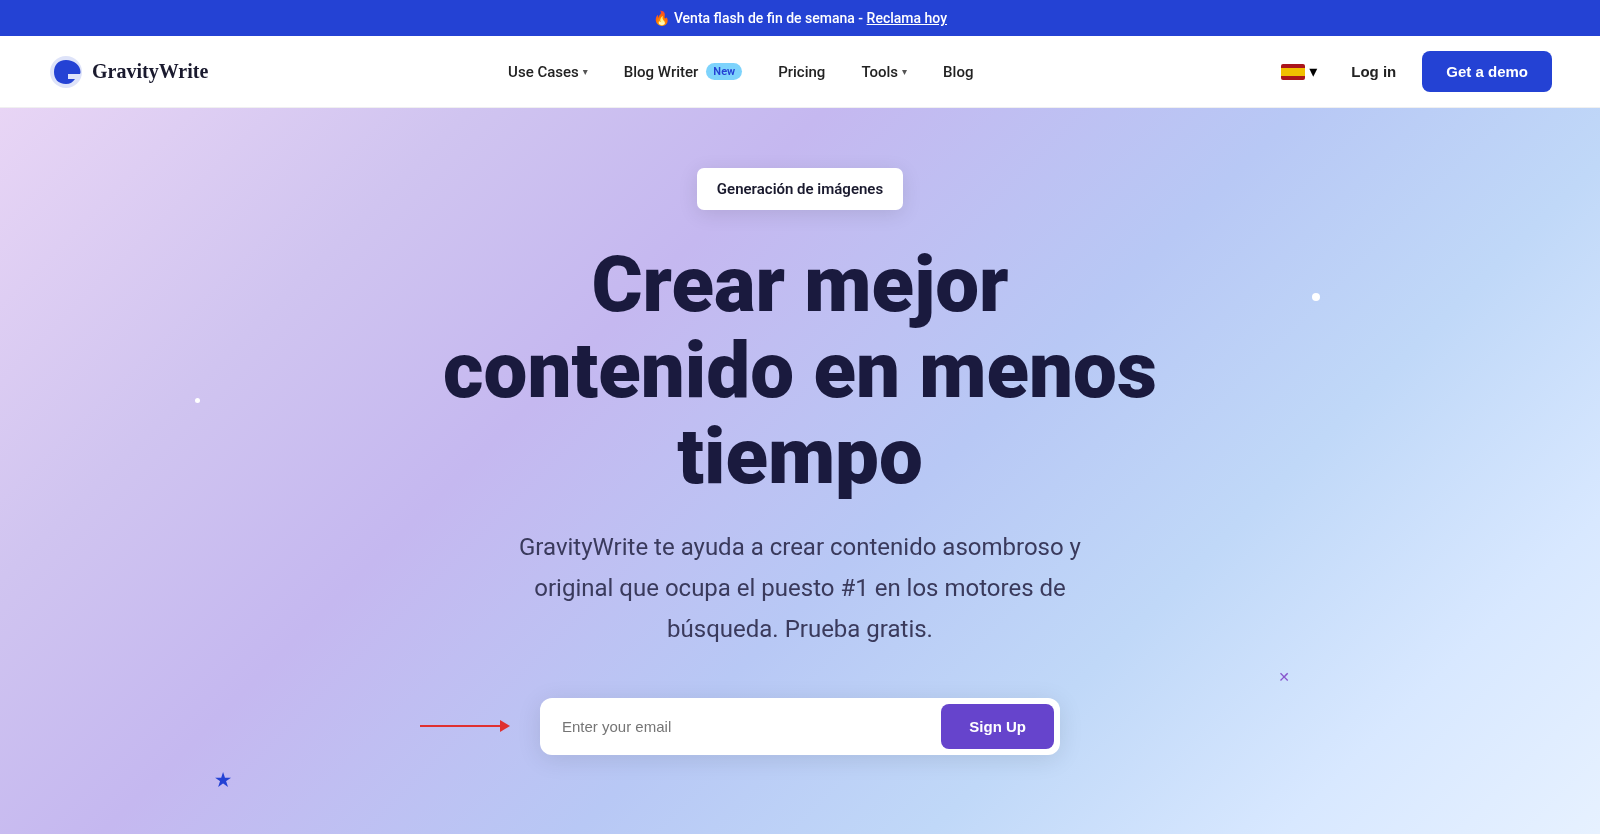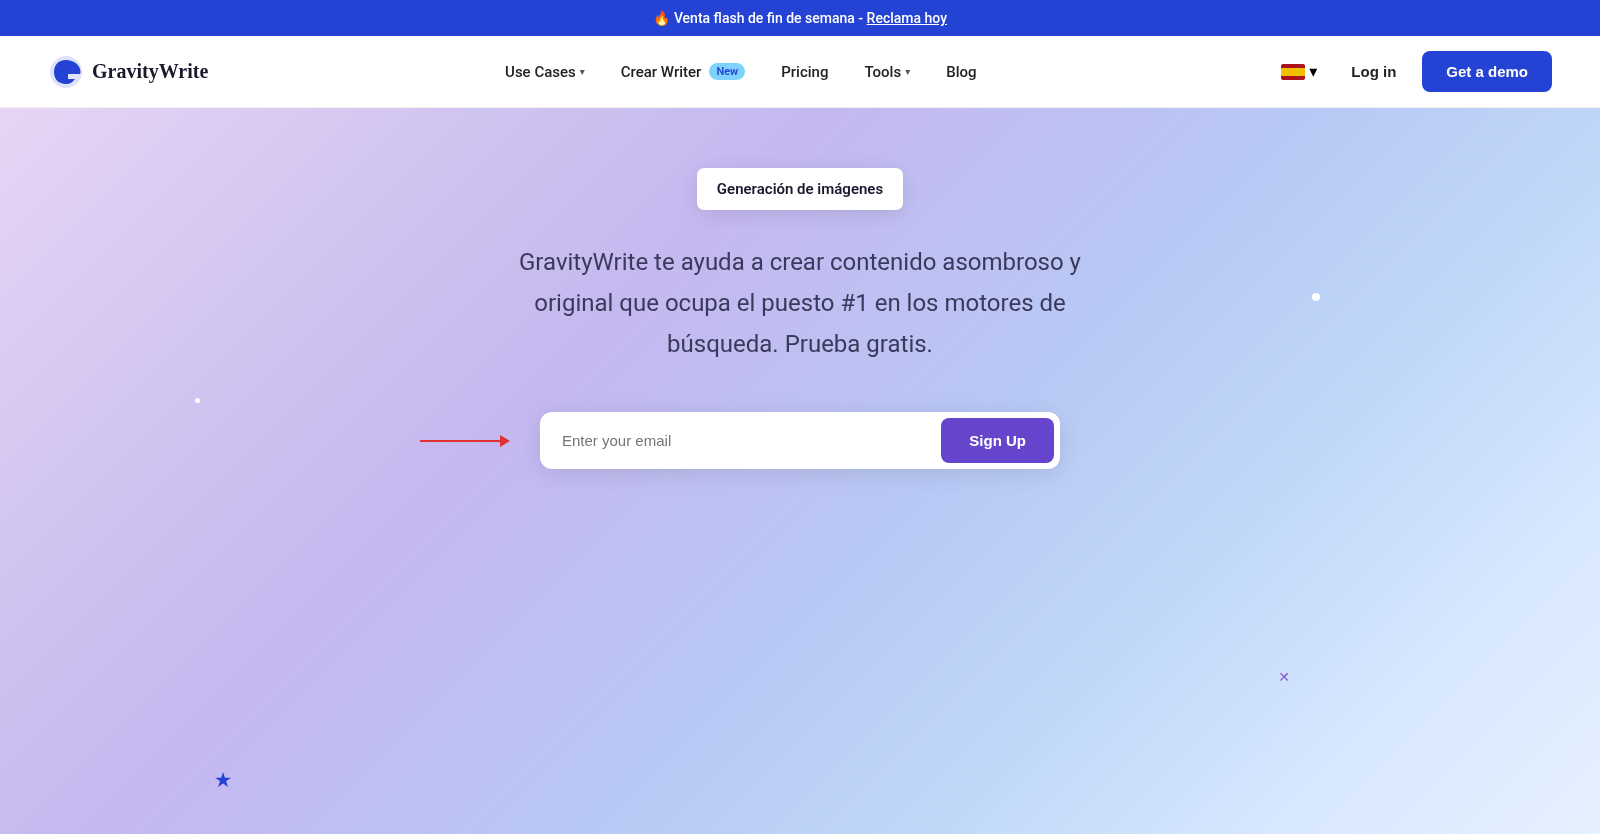--- a/index.html
+++ b/index.html
@@ -281,21 +281,21 @@
     </svg>
     <span class="nav-logo-text">GravityWrite</span>
   </a>
 
   <div class="nav-links">
     <a class="nav-link">
       <span>Use Cases</span>
       <span class="chevron">▾</span>
     </a>
     <a class="nav-link">
-      <span>Crear Writer</span>
+      <span>Blog Writer</span>
       <span class="new-badge">New</span>
     </a>
     <a class="nav-link">
       <span>Pricing</span>
     </a>
     <a class="nav-link">
       <span>Tools</span>
       <span class="chevron">▾</span>
     </a>
     <a class="nav-link">
@@ -317,20 +317,25 @@
 
   <div class="dot-white" style="top: 185px; right: 280px;"></div>
   <div class="dot-white-sm" style="top: 290px; left: 195px;"></div>
   <div class="star-blue" style="bottom: 80px; left: 215px;">★</div>
   <div class="star-purple" style="bottom: 185px; right: 310px;">✕</div>
 
   <div class="floating-label">
     <span>Generación de imágenes</span>
   </div>
 
+  <h1 class="hero-title">
+    <span>Crear mejor</span><br>
+    <span>contenido en menos</span><br>
+    <span>tiempo</span>
+  </h1>
 
   <p class="hero-subtitle">GravityWrite te ayuda a crear contenido asombroso y original que ocupa el puesto #1 en los motores de búsqueda. Prueba gratis.</p>
 
   <div style="position: relative;">
 
     <div class="arrow-indicator">
       <div class="arrow-line"></div>
       <div class="arrow-head"></div>
     </div>
     <form class="email-form">

